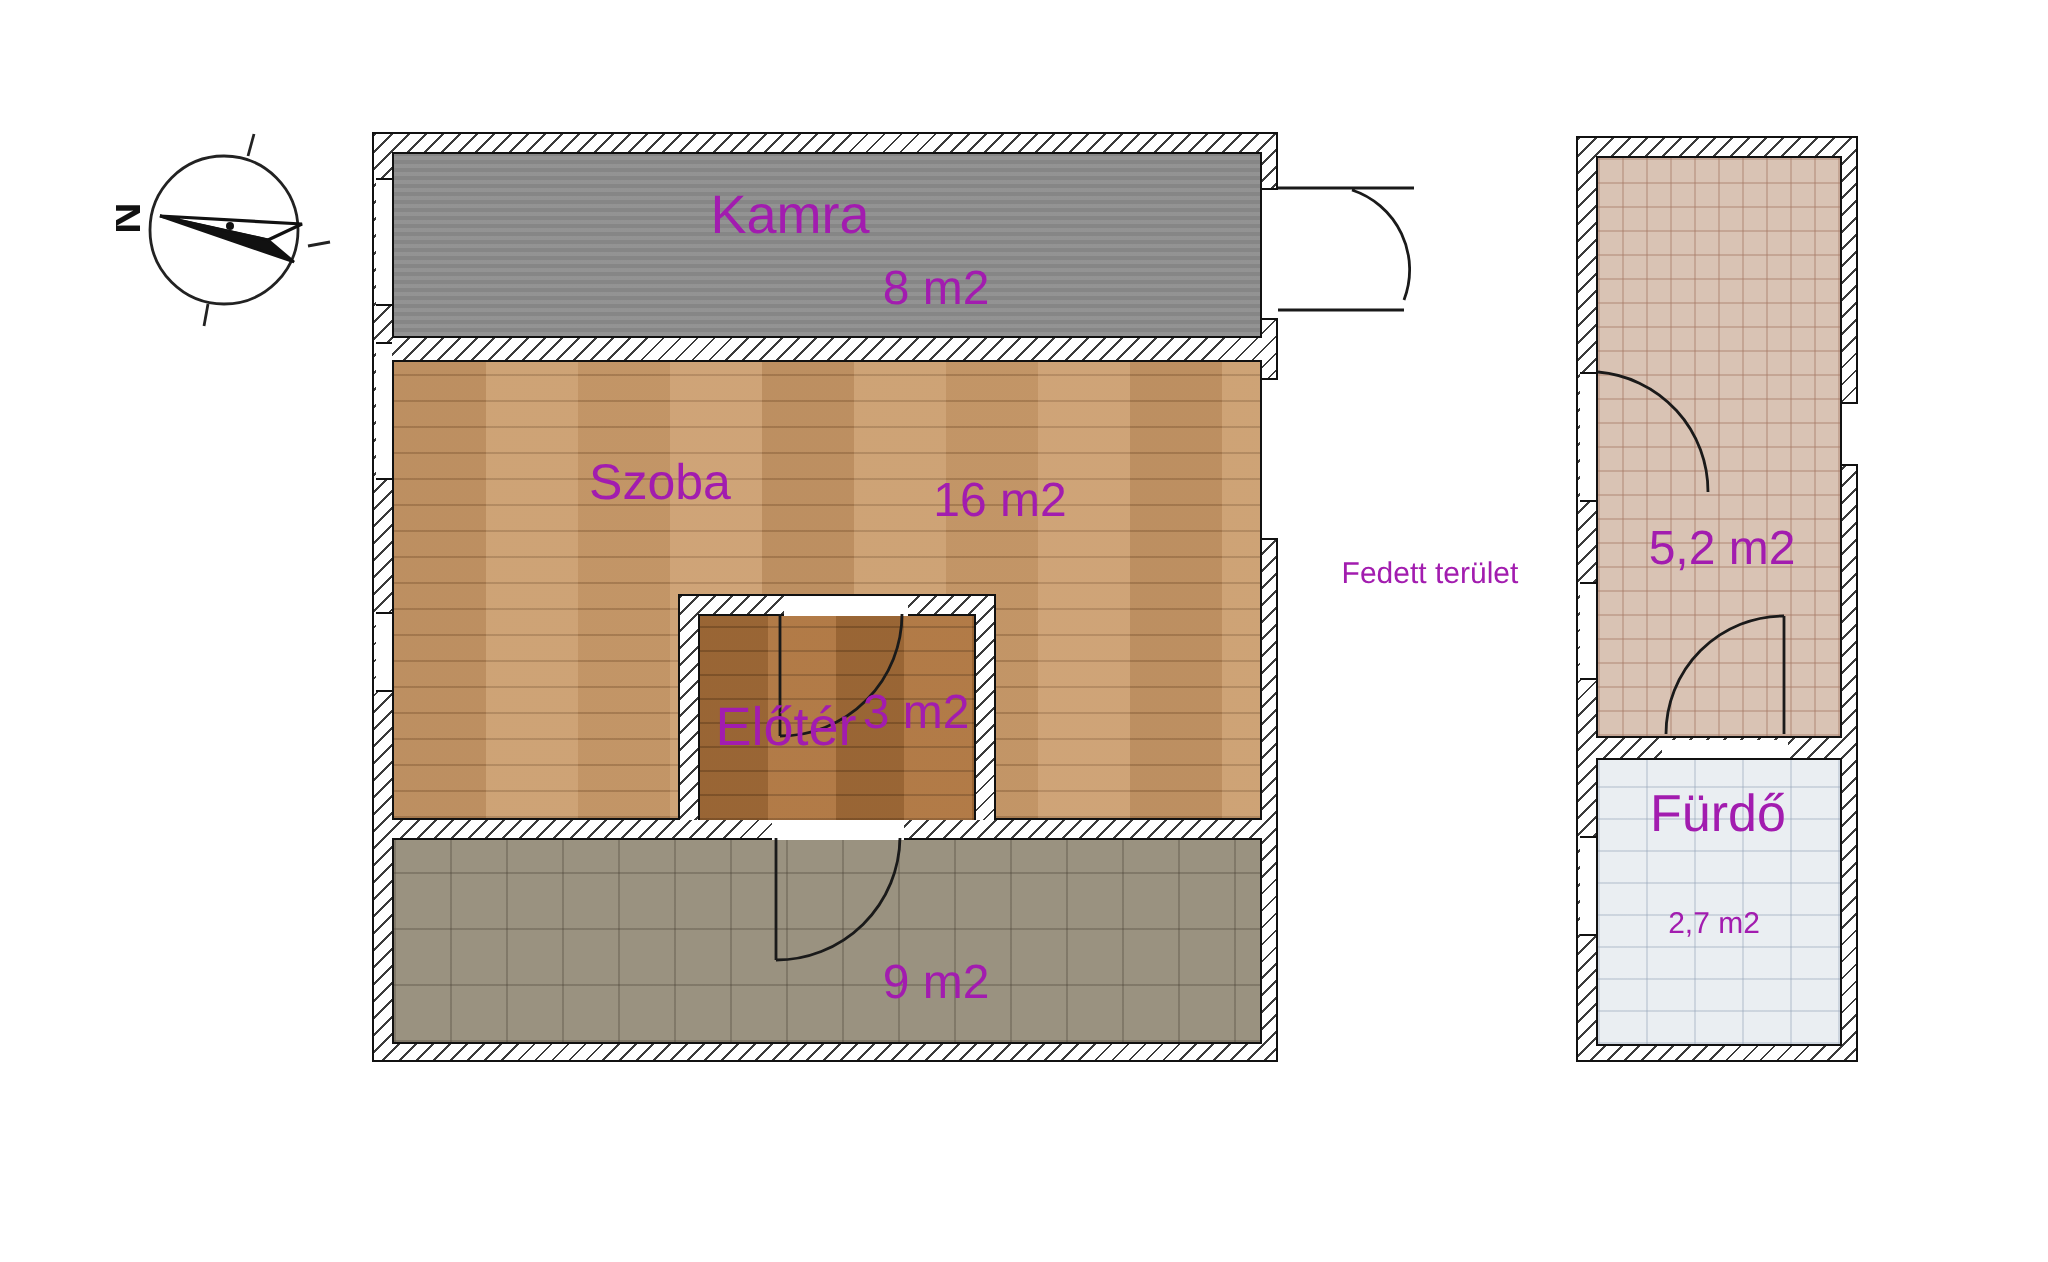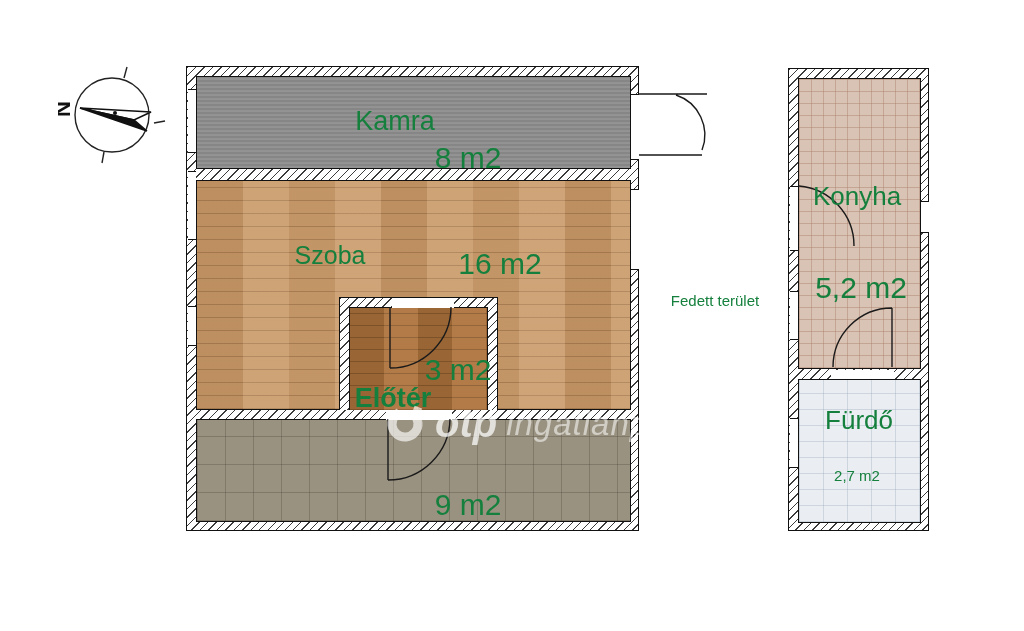--- a/index.html
+++ b/index.html
@@ -41,23 +41,23 @@
   
   .win { position:absolute; background:#fff; z-index:3;
          border-top:1px solid var(--wall-line,#111); border-bottom:1px solid var(--wall-line,#111); }
   .gap { position:absolute; background:#fff; z-index:3; }
   .eloter-box { position:absolute; box-sizing:border-box; z-index:2;
     border:1px solid var(--wall-line,#111); border-bottom:none;
     background-color:#fff;
     background-image:repeating-linear-gradient(135deg, rgba(25,25,25,.85) 0 1px, transparent 1px 6px); }
   
   .lbl { position:absolute; transform:translate(-50%,-50%); white-space:nowrap;
-         color:#15803d; z-index:7;margin-top:13px; }
+         color:#a21caf; z-index:7; }
   .lbl.big { font-size:27px; }
-  .lbl.area { font-size:30px; }
+  .lbl.area { font-size:24px; }
   
   #doors { position:absolute; left:0; top:0; z-index:6; pointer-events:none; }
   
   .watermark { position:absolute; left:384px; top:402px; z-index:9; display:flex;
                align-items:center; gap:9px; font-style:italic; pointer-events:none; }
   .wm-otp  { font-size:40px; font-weight:bold; color:rgba(255,255,255,.72); line-height:1; }
   .wm-name { font-size:33px; font-weight:normal; color:rgba(255,255,255,.55); line-height:1; letter-spacing:1px; }
   #compass { position:absolute; left:58px; top:57px; z-index:4; }
 </style>
 </head>
@@ -120,30 +120,21 @@
 
       <path d="M 892 308 V 367 M 833 367 A 59 59 0 0 1 892 308"></path>
     </g>
   </svg>
 
   <div class="lbl big" style="left:395px; top:108px;">Kamra</div>
   <div class="lbl area" style="left:468px; top:145px;">8 m2</div>
   <div class="lbl big" style="left:330px; top:242px; font-size:25px;">Szoba</div>
   <div class="lbl area" style="left:500px; top:251px;">16 m2</div>
   <div class="lbl area" style="left:458px; top:357px;">3 m2</div>
-  <div class="lbl big" style="left:393px; top:385px;font-weight:bold;">Előtér</div>
+  <div class="lbl big" style="left:393px; top:364px;">Előtér</div>
   <div class="lbl area" style="left:468px; top:492px;">9 m2</div>
   <div class="lbl" style="left:715px; top:287px; font-size:15px;">Fedett terület</div>
-  <div class="lbl big" style="left:857px; top:183px; font-size:26px;">Konyha</div>
   <div class="lbl area" style="left:861px; top:275px;">5,2 m2</div>
   <div class="lbl big" style="left:859px; top:407px; font-size:26px;">Fürdő</div>
   <div class="lbl area" style="left:857px; top:462px; font-size:15px;">2,7 m2</div>
 
-  <div class="watermark">
-    <svg width="42" height="42" viewBox="0 0 42 42">
-      <circle cx="21" cy="22" r="13" fill="none" stroke="rgba(255,255,255,0.65)" stroke-width="9" stroke-dasharray="66 16" transform="rotate(-50 21 22)"></circle>
-      <rect x="29" y="5" width="8" height="8" fill="rgba(255,255,255,0.65)" transform="rotate(20 33 9)"></rect>
-    </svg>
-    <span class="wm-otp">otp</span>
-    <span class="wm-name">ingatlanpont</span>
-  </div>
 
 </div>
 
 </body></html>

